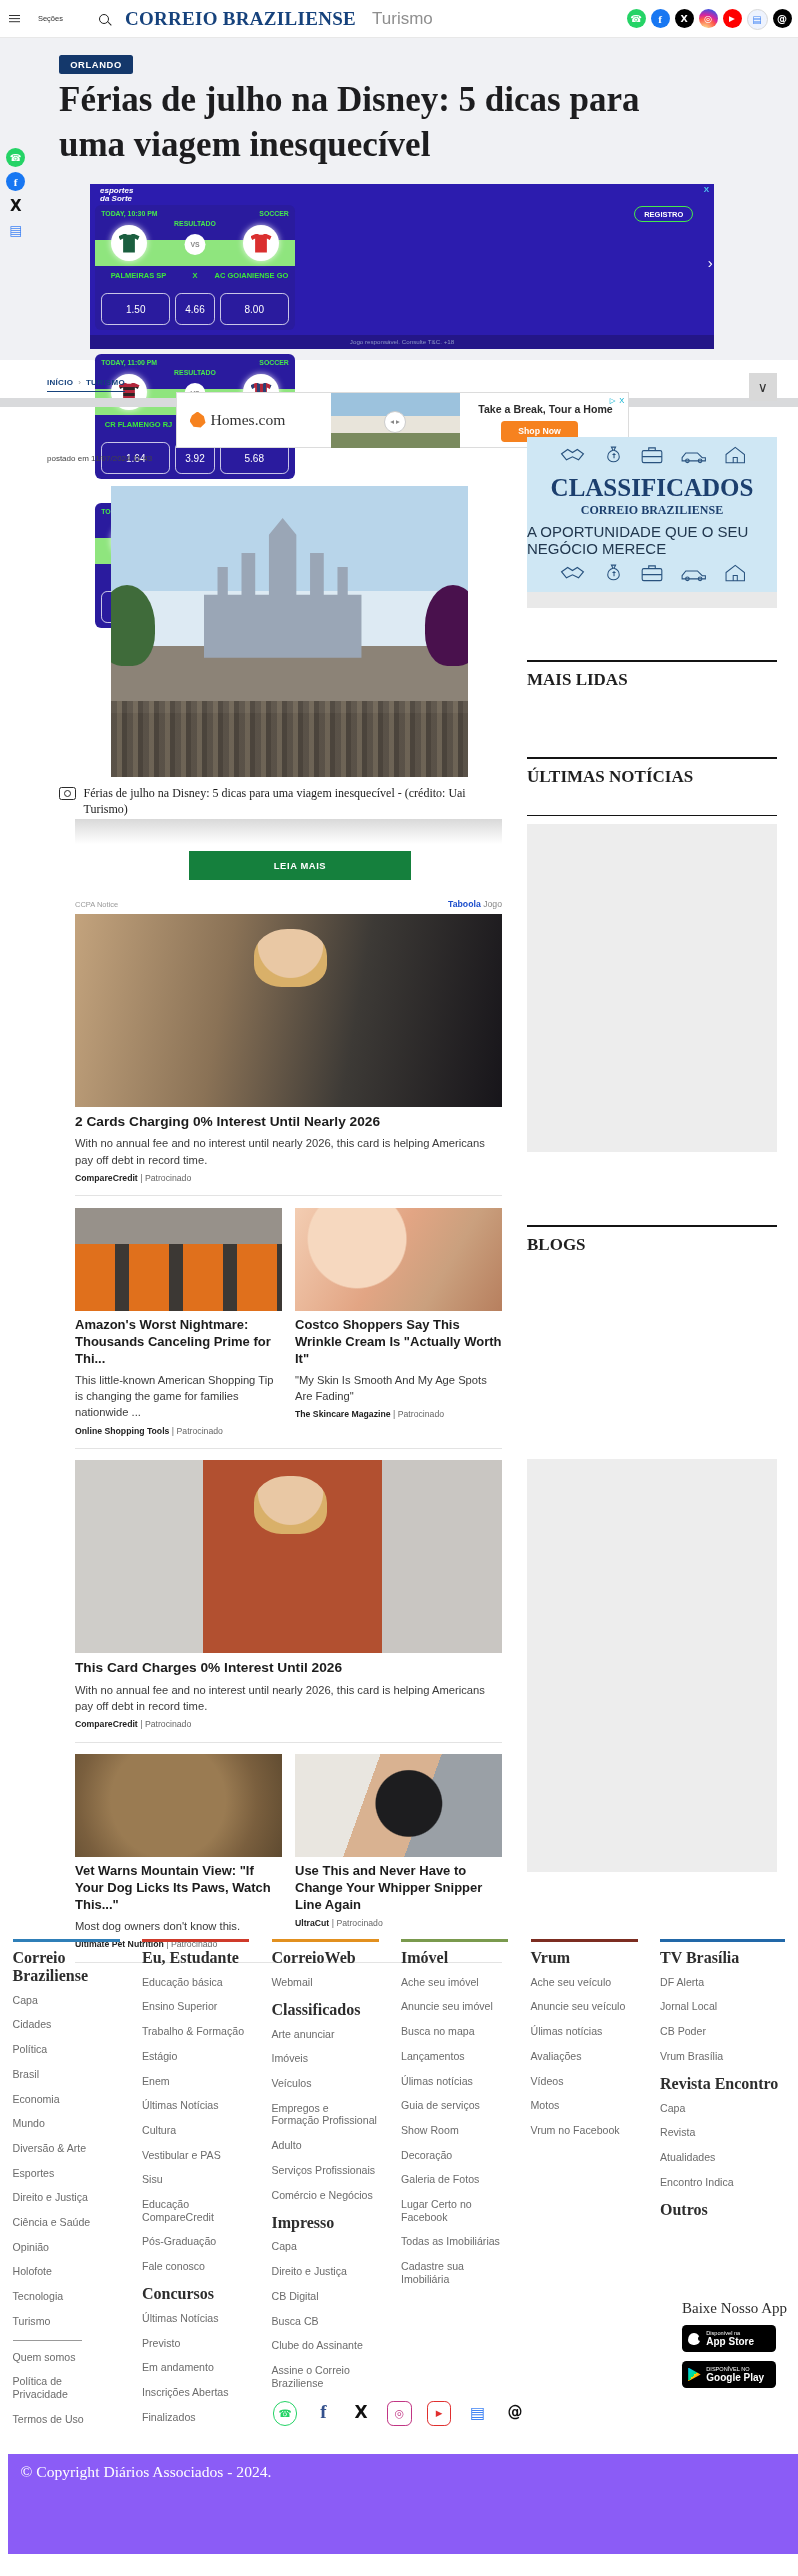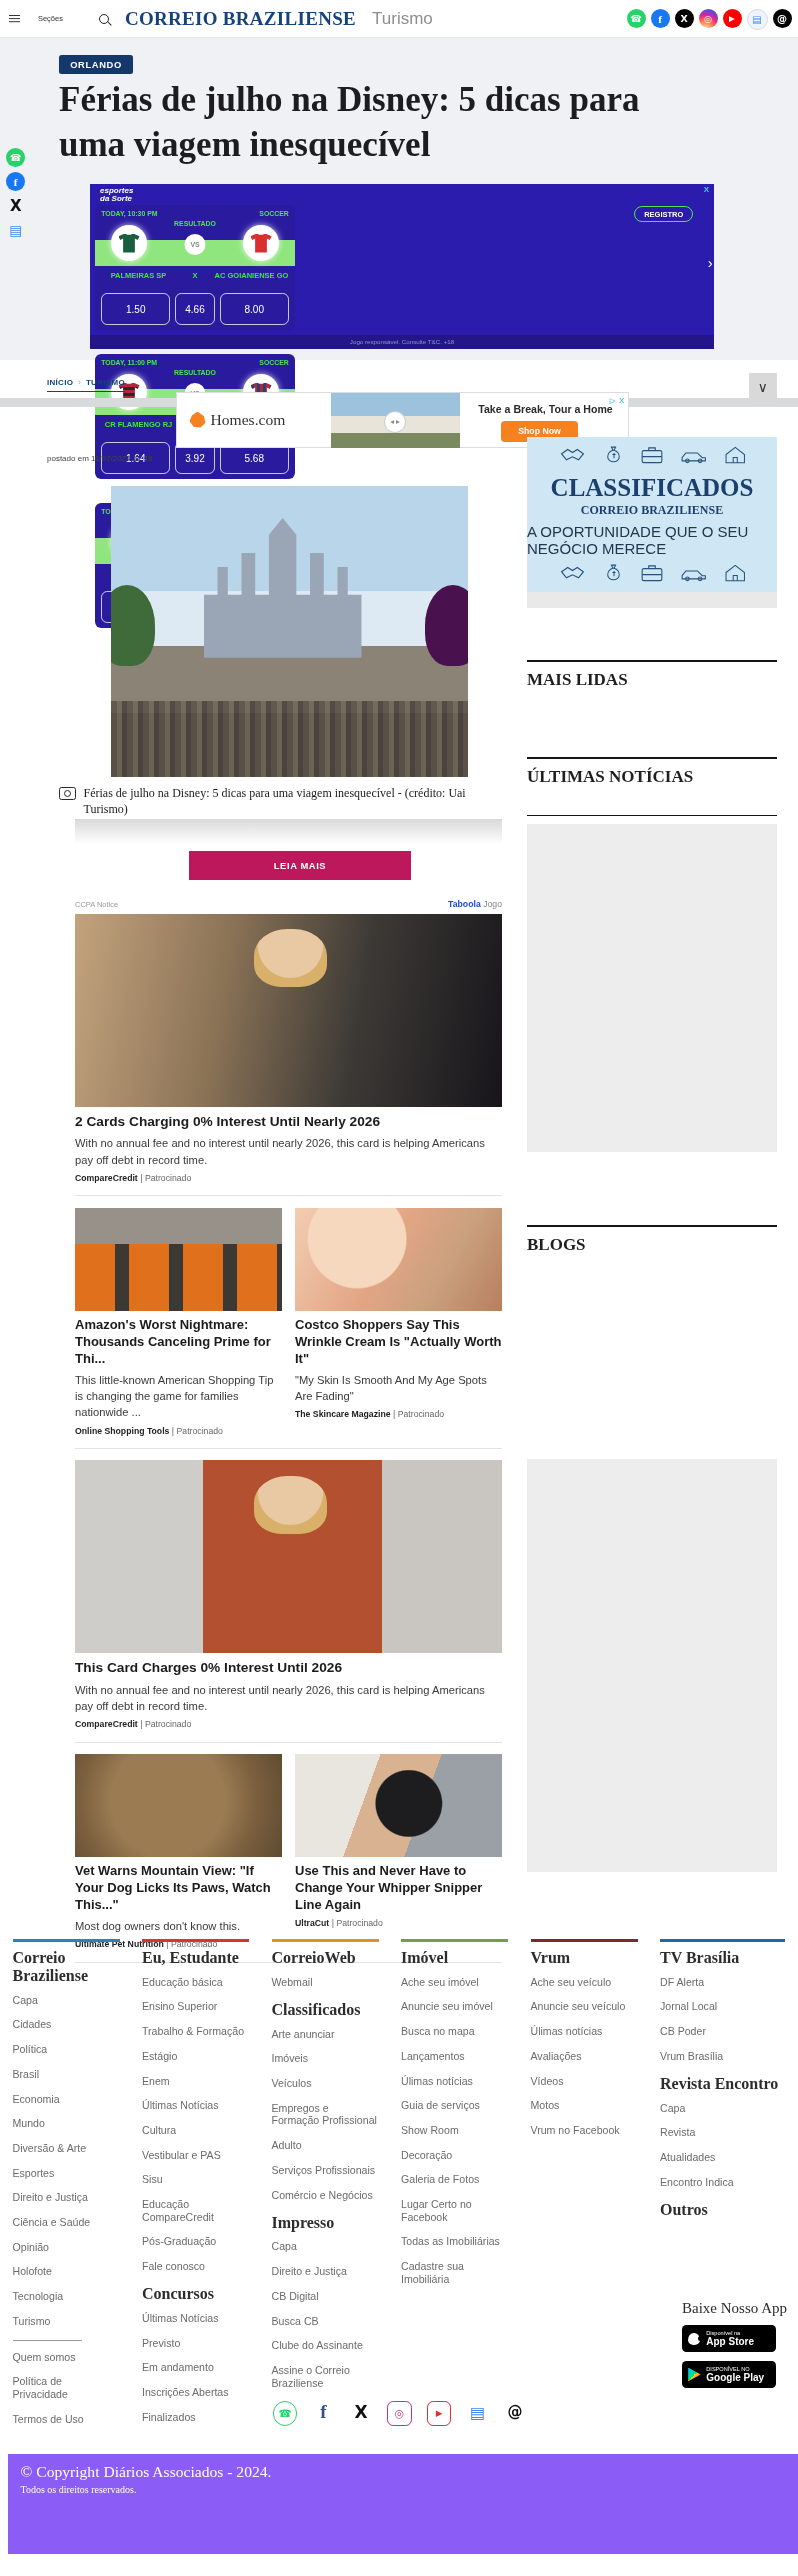--- a/index.html
+++ b/index.html
@@ -106,21 +106,21 @@
   .article-photo::after{content:"";position:absolute;left:0;bottom:0;width:100%;height:26%;
      background:repeating-linear-gradient(90deg,#5a5248 0 5.6px,#716758 5.6px 11.2px,#49423a 11.2px 16px);opacity:.85;}
   .tree{position:absolute;top:34%;width:56px;height:81px;border-radius:50% 50% 40% 40%;background:#3f6b3a;}
   .tree.l{left:-12.5px;} .tree.r{right:-12.5px;background:#49114d;}
   .caption{position:absolute;left:59px;top:785px;width:424px;display:flex;gap:7.5px;align-items:flex-start;}
   .cam{flex:0 0 auto;width:15px;height:11.2px;border:1.2px solid #2b2b2b;border-radius:2.5px;position:relative;margin-top:1.9px;}
   .cam::before{content:"";position:absolute;left:4.4px;top:1.9px;width:5px;height:5px;border:1.2px solid #2b2b2b;border-radius:50%;}
   .caption-text{font-family:"Liberation Serif",serif;font-size:12px;color:#1b1b1b;line-height:1.35;}
   .fadeout{position:absolute;left:75px;top:819px;width:427px;height:25px;
            background:linear-gradient(rgba(170,170,170,.45),rgba(255,255,255,0));}
-  .readmore{position:absolute;left:189px;top:851px;width:222px;height:29px;background:#be185d;color:#fff;
+  .readmore{position:absolute;left:189px;top:851px;width:222px;height:29px;background:#15803d;color:#fff;
             font-weight:bold;font-size:9.4px;letter-spacing:0.6px;display:flex;align-items:center;
             justify-content:center;cursor:pointer;}
 
   
   .feed{position:absolute;left:75px;top:899px;width:427px;}
   .feed-attr{display:flex;justify-content:space-between;align-items:center;margin-bottom:5px;}
   .ccpa{font-size:7.5px;color:#999;cursor:pointer;}
   .tb-logo{font-size:8.7px;cursor:pointer;}
   .tb-logo b{color:#1c4ecc;} .tb-logo span{color:#888;}
   .tb-card{cursor:pointer;}
@@ -819,17 +819,16 @@
 
       <span class="s-ico" data-icon="youtube">▶</span>
 
       <span class="s-ico" data-icon="google-news">▤</span>
 
       <span class="s-ico" data-icon="threads">@</span>
     </div>
 
   <div class="copybar">
     <div class="copy1">© Copyright Diários Associados - 2024.</div>
-    <div class="copy2">Todos os direitos reservados.</div>
   </div>
 
 </div>
 
 
 </body></html>

